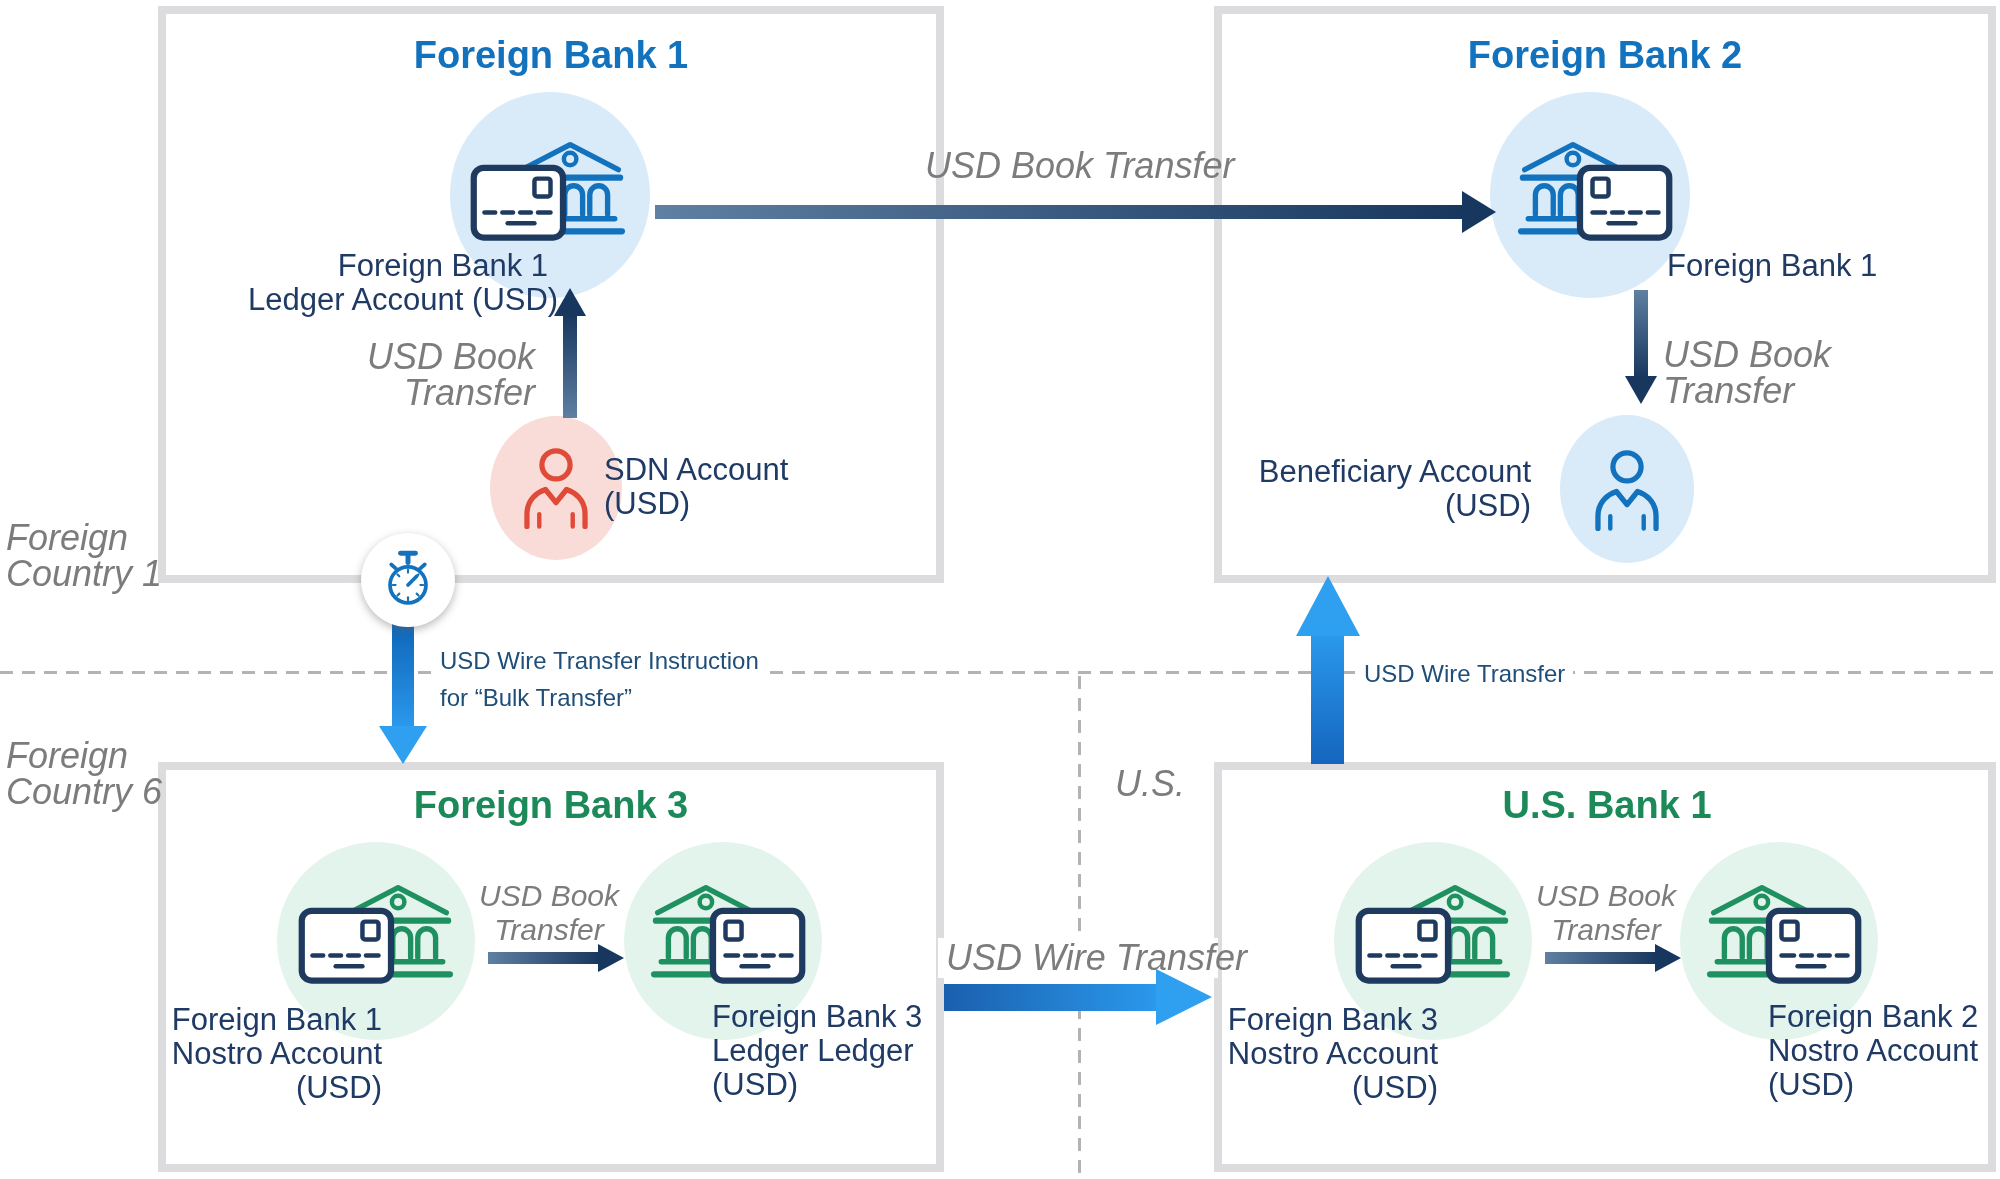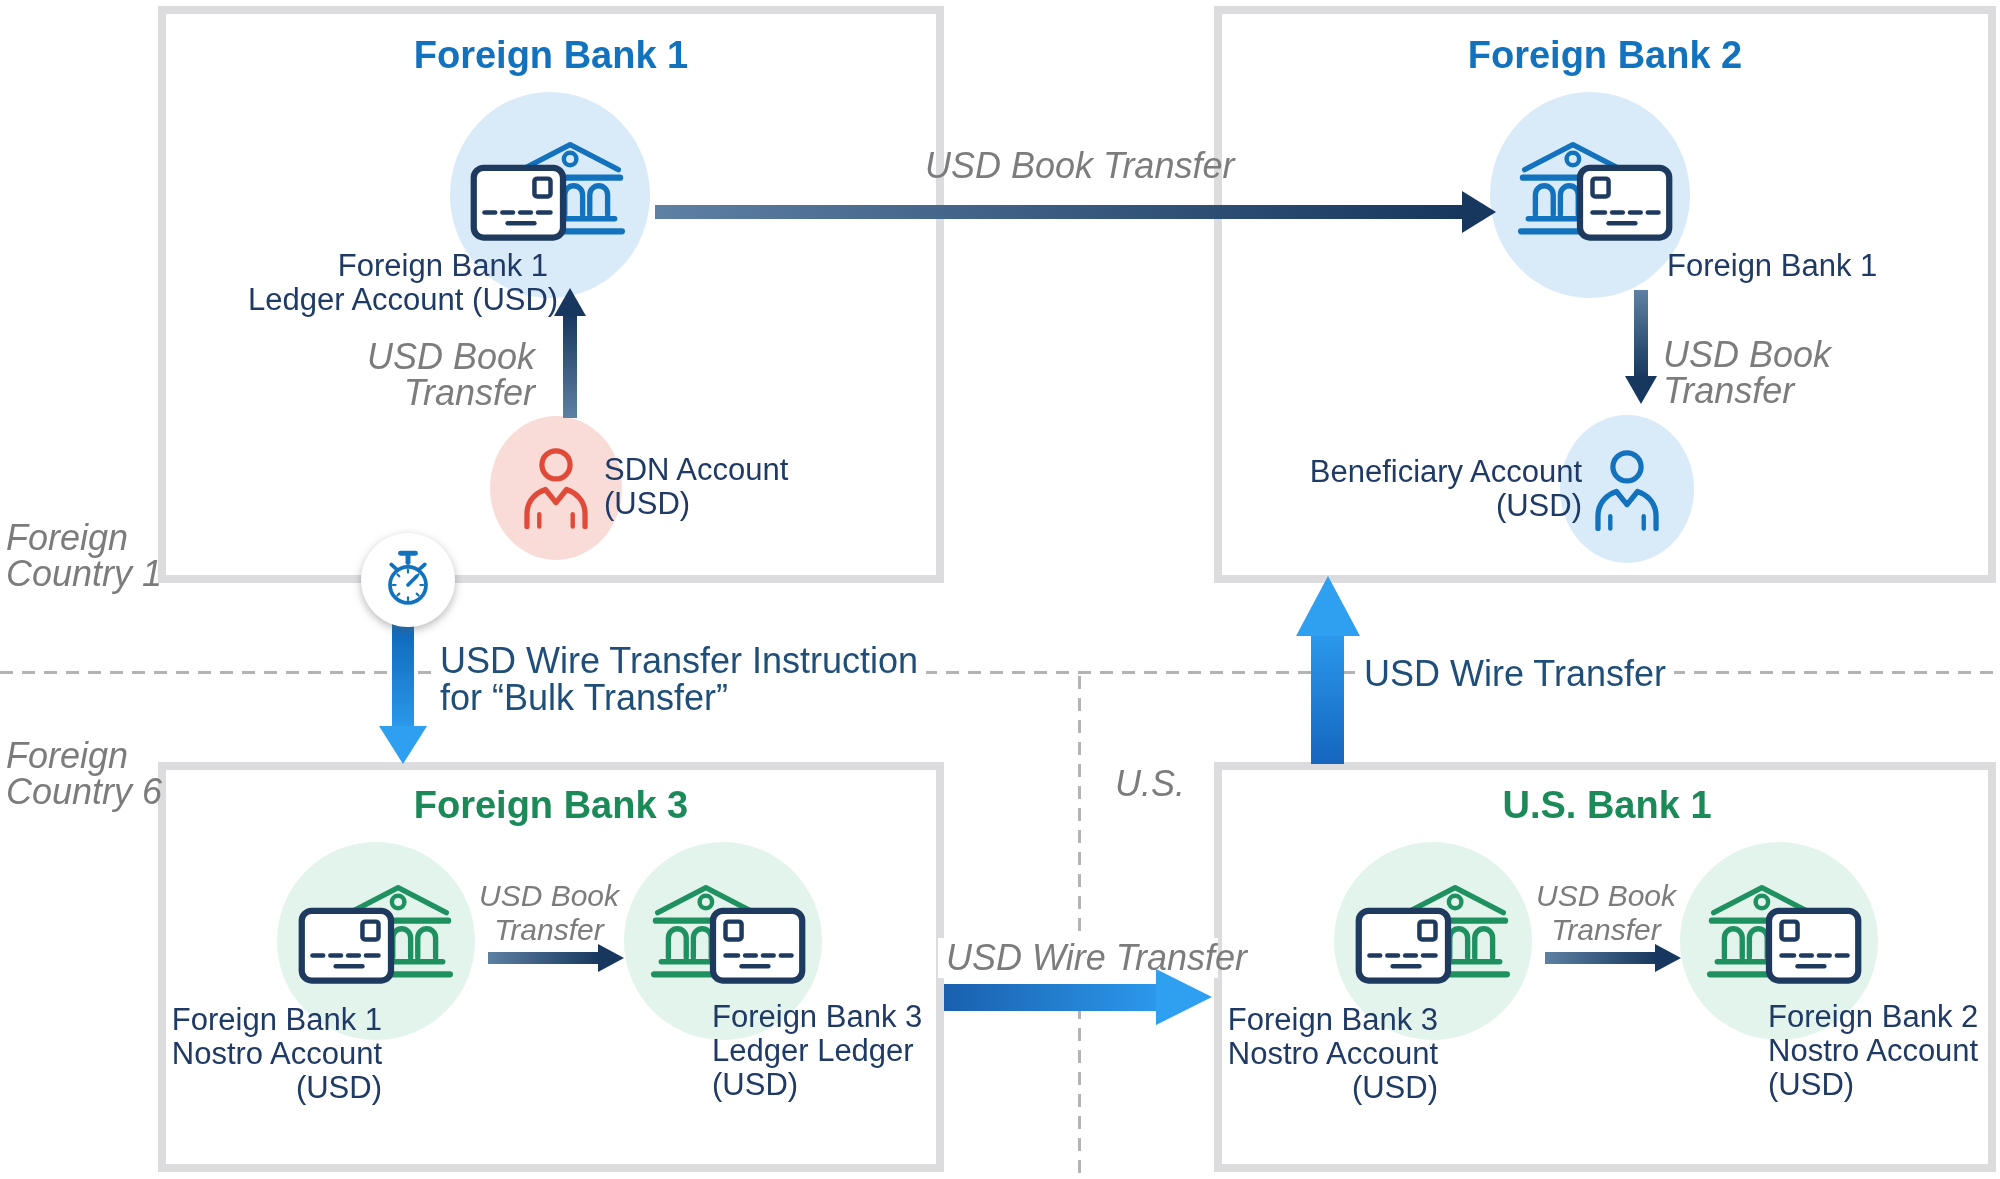--- a/index.html
+++ b/index.html
@@ -10,21 +10,21 @@
           background:repeating-linear-gradient(90deg,#B3B3B3 0 13px,transparent 13px 22px);}
   .dash-v{position:absolute;width:3px;z-index:1;
           background:repeating-linear-gradient(180deg,#B3B3B3 0 13px,transparent 13px 22px);}
   .ell{position:absolute;border-radius:50%;z-index:2;}
   .t{position:absolute;z-index:3;white-space:nowrap;}
   .title{font-weight:bold;font-size:38px;text-align:center;}
   .blue{color:#1272BD;} .green{color:#1B8A58;}
   .acct{font-size:31px;line-height:34px;color:#1F3A64;}
   .grayit{font-size:36px;line-height:36px;color:#7C7C7C;font-style:italic;}
   .grayit2{font-size:30px;line-height:34px;color:#7C7C7C;font-style:italic;}
-  .flow{font-size:36px;line-height:37px;color:#1F4E79;background:#fff;}
+  .flow{font-size:24px;line-height:37px;color:#1F4E79;background:#fff;}
   .ta-r{text-align:right;} .ta-c{text-align:center;} .ta-l{text-align:left;}
   .shaft{position:absolute;z-index:4;}
   .tri{position:absolute;z-index:4;width:0;height:0;}
   .icon{position:absolute;z-index:3;overflow:visible;}
   .mir{transform:scaleX(-1);}
   #stopwatch-circle{position:absolute;left:361px;top:533px;width:94px;height:94px;background:#fff;
     border-radius:50%;z-index:5;box-shadow:0 3px 8px rgba(100,100,100,.45);
     display:flex;align-items:center;justify-content:center;}
   .whitebg{background:#fff;padding:2px 8px;}
 </style>
@@ -149,21 +149,21 @@
   <div class="tri" style="left:1625px;top:376px;border-left:16px solid transparent;border-right:16px solid transparent;border-top:28px solid #17375E"></div>
   <div class="t grayit ta-l" style="left:1663px;top:337px;width:220px">
     <div>USD Book</div>
     <div>Transfer</div>
   </div>
 
   <div class="ell" style="left:1560px;top:415px;width:134px;height:148px;background:#D9EAF8"></div>
   <svg class="icon" style="left:1583px;top:444px;width:88px;height:88px;--p:#1272BD">
       <use href="#sym-person"></use>
     </svg>
-  <div class="t acct ta-r" style="left:1282px;top:455px;width:300px">
+  <div class="t acct ta-r" style="left:1231px;top:455px;width:300px">
     <div>Beneficiary Account</div>
     <div>(USD)</div>
   </div>
 
   <div class="box" style="left:158px;top:762px;width:786px;height:410px"></div>
   <div class="t title green" style="left:158px;top:784px;width:786px">Foreign Bank 3</div>
 
   <div class="ell" style="left:277px;top:842px;width:198px;height:198px;background:#E3F4EC"></div>
   <svg class="icon" style="left:298px;top:877px;width:161px;height:116px;--bank:#1F9160;--card:#1F3A5F">
       <use href="#sym-bank-card"></use>

